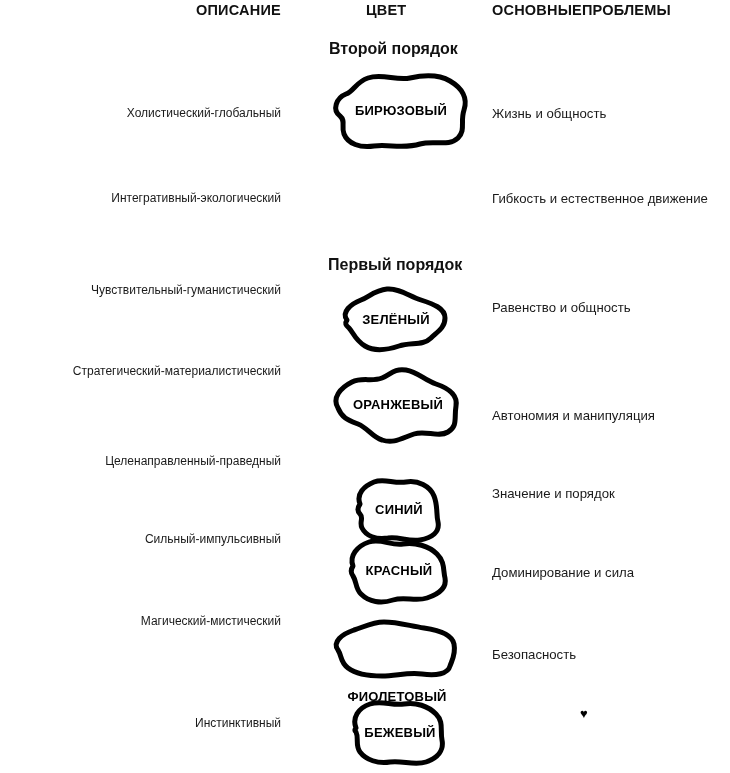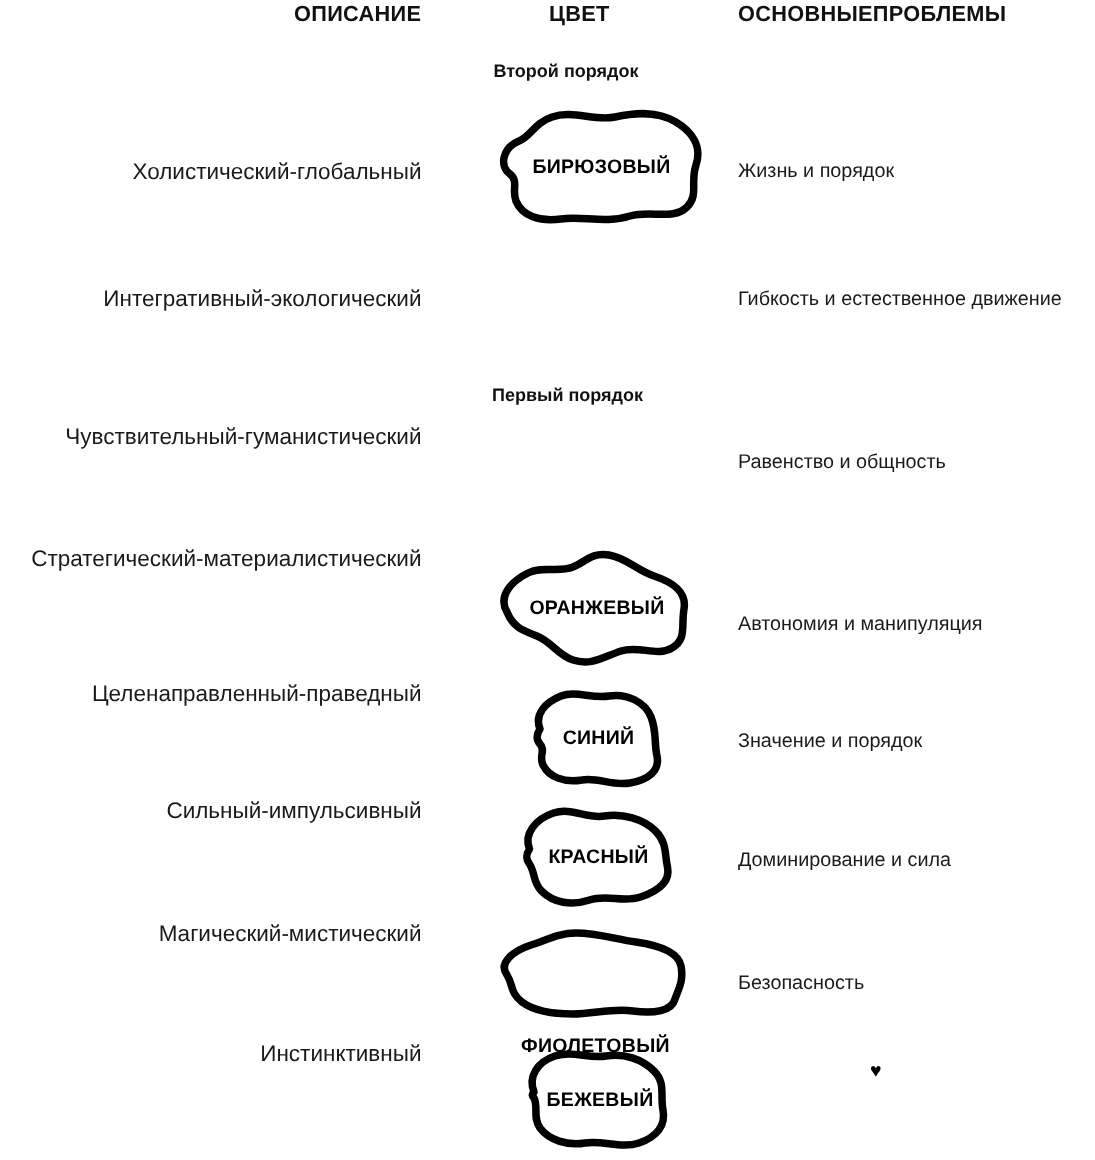--- a/index.html
+++ b/index.html
@@ -31,33 +31,33 @@
     white-space: nowrap;
     color: #111;
   }
   #hdr-description { left: 196px; top: 2px; }
   #hdr-color       { left: 366px; top: 2px; }
   #hdr-issues      { left: 492px; top: 2px; }
 
   
   .tier-label {
     position: absolute;
-    font-size: 12px;
+    font-size: 16px;
     font-weight: 700;
     white-space: nowrap;
     color: #111;
   }
   #tier-second { left: 329px; top: 40px; }
   #tier-first  { left: 328px; top: 256px; }
 
   
   .desc {
     position: absolute;
     right: 449px;       
-    font-size: 15px;
+    font-size: 12px;
     white-space: nowrap;
     text-align: left;
     color: #1a1a1a;
   }
   
   .issue {
     position: absolute;
     left: 492px;
     font-size: 13.2px;
     white-space: nowrap;
@@ -108,43 +108,53 @@
   <div class="blob" style="left:326px; top:72px; width:150px; height:82px;">
     <svg width="150" height="82" viewBox="0 0 150 82" aria-hidden="true">
       <path d="M14,44 C6,38 10,26 20,22 C28,19 30,10 42,6
                C56,1 70,9 84,6 C98,3 112,2 124,9
                C136,16 142,26 138,38 C134,50 140,58 132,66
                C123,75 108,68 94,72 C78,77 62,72 48,74
                C34,76 22,72 18,62 C15,54 20,49 14,44 Z" fill="#ffffff" stroke="#000000" stroke-width="5" stroke-linejoin="round" stroke-linecap="round"></path>
     </svg>
     <div class="blob-label" style="top:31px;">БИРЮЗОВЫЙ</div>
   </div>
-  <div class="issue" style="top:106px;">Жизнь и порядок</div>
+  <div class="issue" style="top:106px;">Жизнь и общность</div>
 
   <div class="desc" style="top:191px;">Интегративный-экологический</div>
   <div class="issue" style="top:191px;">Гибкость и естественное движение</div>
 
   <div class="desc" style="top:283px;">Чувствительный-гуманистический</div>
+  <div class="blob" style="left:337px; top:284px; width:118px; height:74px;">
+    <svg width="118" height="74" viewBox="0 0 118 74" aria-hidden="true">
+      <path d="M10,36 C4,28 14,20 24,16 C32,13 38,6 50,5
+               C62,4 72,12 84,16 C96,20 108,24 108,34
+               C108,44 100,48 94,54 C86,62 74,58 62,62
+               C50,66 38,68 28,62 C18,56 16,48 12,44
+               C8,41 8,39 10,36 Z" fill="#ffffff" stroke="#000000" stroke-width="5" stroke-linejoin="round" stroke-linecap="round"></path>
+    </svg>
+    <div class="blob-label" style="top:28px;">ЗЕЛЁНЫЙ</div>
+  </div>
   <div class="issue" style="top:300px;">Равенство и общность</div>
 
   <div class="desc" style="top:364px;">Стратегический-материалистический</div>
   <div class="blob" style="left:328px; top:366px; width:140px; height:80px;">
     <svg width="140" height="80" viewBox="0 0 140 80" aria-hidden="true">
       <path d="M10,42 C4,32 12,22 24,16 C34,11 44,16 54,12
                C62,9 66,2 78,4 C90,6 96,14 108,18
                C120,22 130,28 128,40 C126,52 130,60 120,66
                C110,72 98,64 86,68 C74,72 66,78 54,74
                C44,71 40,62 30,58 C20,54 14,52 10,42 Z" fill="#ffffff" stroke="#000000" stroke-width="5" stroke-linejoin="round" stroke-linecap="round"></path>
     </svg>
     <div class="blob-label" style="top:31px;">ОРАНЖЕВЫЙ</div>
   </div>
   <div class="issue" style="top:408px;">Автономия и манипуляция</div>
 
   <div class="desc" style="top:454px;">Целенаправленный-праведный</div>
-  <div class="blob" style="left:350px; top:458px; width:98px; height:70px;">
+  <div class="blob" style="left:350px; top:476px; width:98px; height:70px;">
     <svg width="98" height="70" viewBox="0 0 98 70" aria-hidden="true">
       <path d="M10,28 C6,18 14,10 24,6 C34,2 44,8 56,6
                C68,4 80,10 84,20 C88,30 86,38 88,46
                C90,56 82,62 70,64 C58,66 48,60 38,62
                C26,64 16,60 12,52 C9,46 14,42 10,38
                C7,35 8,31 10,28 Z" fill="#ffffff" stroke="#000000" stroke-width="5" stroke-linejoin="round" stroke-linecap="round"></path>
     </svg>
     <div class="blob-label" style="top:26px;">СИНИЙ</div>
   </div>
   <div class="issue" style="top:486px;">Значение и порядок</div>
@@ -168,21 +178,21 @@
       <path d="M8,32 C2,24 12,16 24,12 C34,9 42,4 54,4
                C68,4 80,8 94,10 C108,12 122,16 124,26
                C126,36 122,42 120,48 C118,56 106,58 92,56
                C78,54 66,58 52,58 C38,58 26,56 18,50
                C10,44 12,38 8,32 Z" fill="#ffffff" stroke="#000000" stroke-width="5" stroke-linejoin="round" stroke-linecap="round"></path>
     </svg>
     <div class="blob-label" style="top:25px;margin-top:46px;">ФИОЛЕТОВЫЙ</div>
   </div>
   <div class="issue" style="top:647px;">Безопасность</div>
 
-  <div class="desc" style="top:694px;">Инстинктивный</div>
+  <div class="desc" style="top:716px;">Инстинктивный</div>
   <div class="blob" style="left:346px; top:698px; width:108px; height:70px;">
     <svg width="108" height="70" viewBox="0 0 108 70" aria-hidden="true">
       <path d="M10,30 C6,20 12,10 24,6 C36,2 46,8 58,6
                C70,4 82,8 90,16 C98,24 94,32 96,42
                C98,52 92,60 80,64 C68,68 56,62 44,64
                C32,66 20,62 14,54 C9,47 13,40 10,34
                C8,32 9,31 10,30 Z" fill="#ffffff" stroke="#000000" stroke-width="5" stroke-linejoin="round" stroke-linecap="round"></path>
     </svg>
     <div class="blob-label" style="top:27px;">БЕЖЕВЫЙ</div>
   </div>

